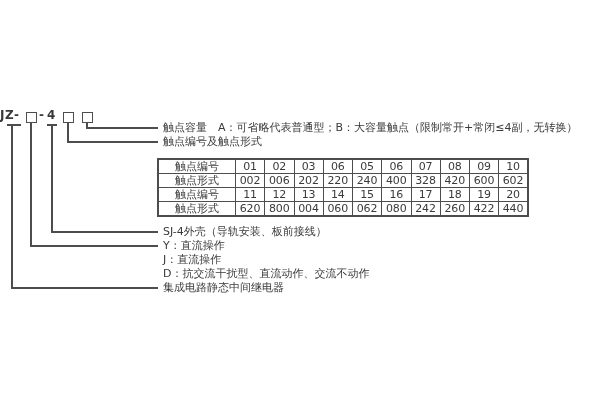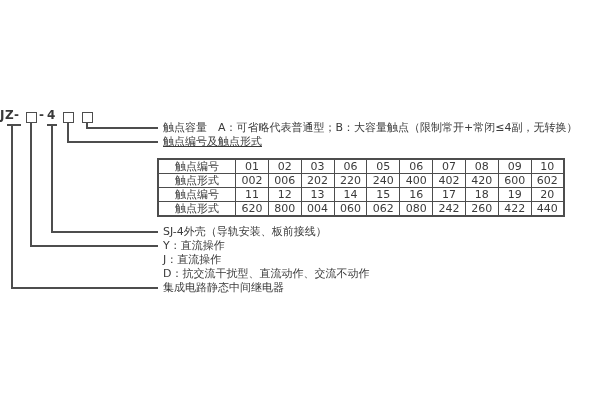--- a/index.html
+++ b/index.html
@@ -35,21 +35,21 @@
     font-size:11px;
     line-height:12px;
     white-space:nowrap;
     color:#3a3a3a;
   }
   .contact-table{
     position:absolute;
     left:157px;top:158px;
     border-collapse:collapse;
     table-layout:fixed;
-    width:408px;
+    width:372px;
     border:2px solid #4d4d4d;
   }
   .contact-table th,.contact-table td{
     border:1px solid #4d4d4d;
     font-size:11px;
     font-weight:normal;
     text-align:center;
     padding:0;
     height:13px;
     line-height:13px;
@@ -82,21 +82,21 @@
   </svg>
 
   <span class="model-part" style="left:0;top:108px;">JZ-</span>
   <span class="ph-box" style="left:26px;top:112px;"></span>
   <span class="model-part" style="left:39px;top:108px;">-</span>
   <span class="model-part" style="left:47px;top:108px;">4</span>
   <span class="ph-box" style="left:63px;top:112px;"></span>
   <span class="ph-box" style="left:82px;top:112px;"></span>
 
   <div class="callout" style="left:163px;top:122px;">触点容量　A：可省略代表普通型；B：大容量触点（限制常开+常闭≤4副，无转换）</div>
-  <div class="callout" style="left:163px;top:136px;text-decoration:underline;">触点编号及触点形式</div>
+  <div class="callout" style="left:163px;top:136px;">触点编号及触点形式</div>
   <div class="callout" style="left:163px;top:226px;">SJ-4外壳（导轨安装、板前接线）</div>
   <div class="callout" style="left:163px;top:240px;">Y：直流操作</div>
   <div class="callout" style="left:163px;top:254px;">J：直流操作</div>
   <div class="callout" style="left:163px;top:282px;">集成电路静态中间继电器</div>
   <div class="callout" style="left:163px;top:268px;">D：抗交流干扰型、直流动作、交流不动作</div>
 
   <table class="contact-table">
     <tbody>
         <tr>
           <th>触点编号</th>
@@ -112,21 +112,21 @@
           <td>10</td>
         </tr>
         <tr>
           <th>触点形式</th>
           <td>002</td>
           <td>006</td>
           <td>202</td>
           <td>220</td>
           <td>240</td>
           <td>400</td>
-          <td>402</td>
+          <td>328</td>
           <td>420</td>
           <td>600</td>
           <td>602</td>
         </tr>
         <tr>
           <th>触点编号</th>
           <td>11</td>
           <td>12</td>
           <td>13</td>
           <td>14</td>

